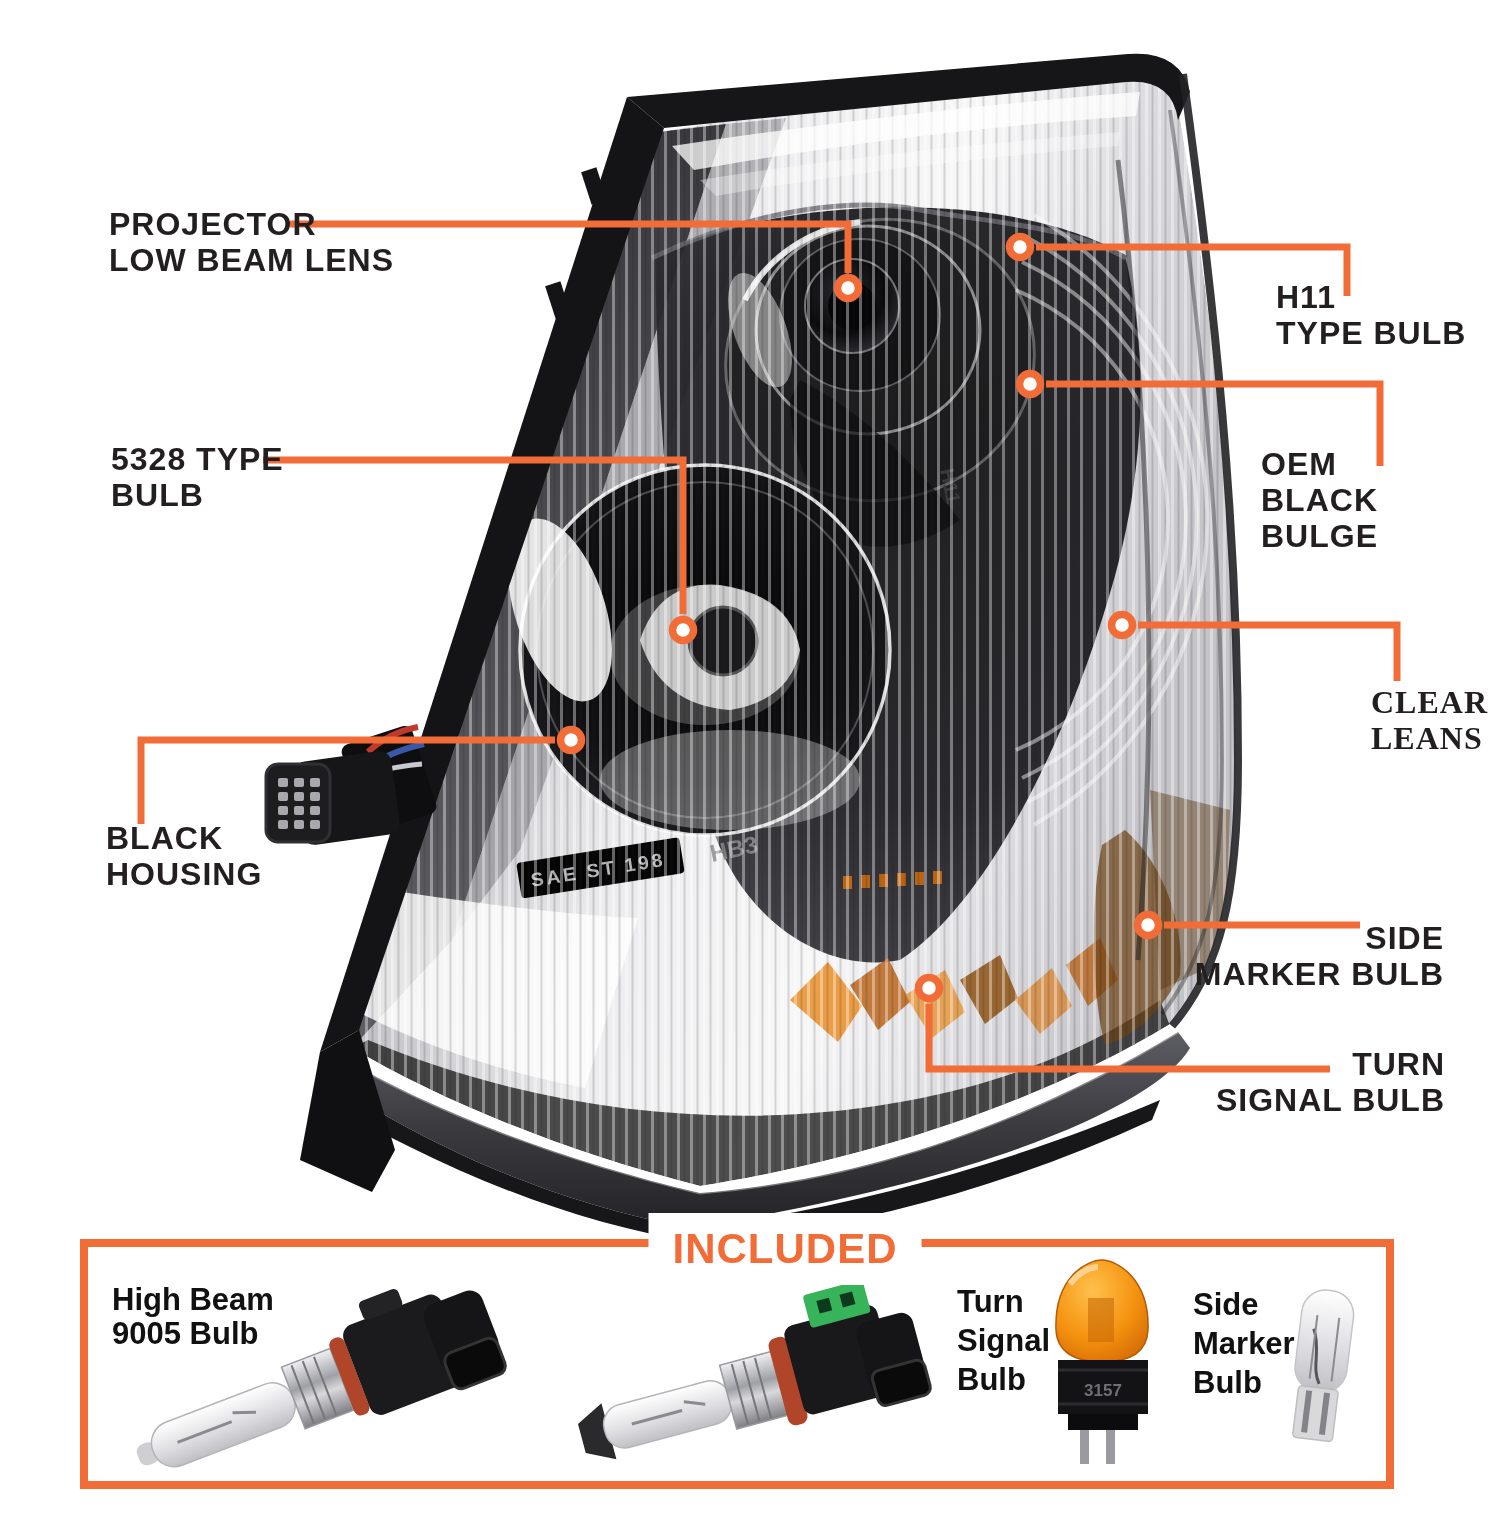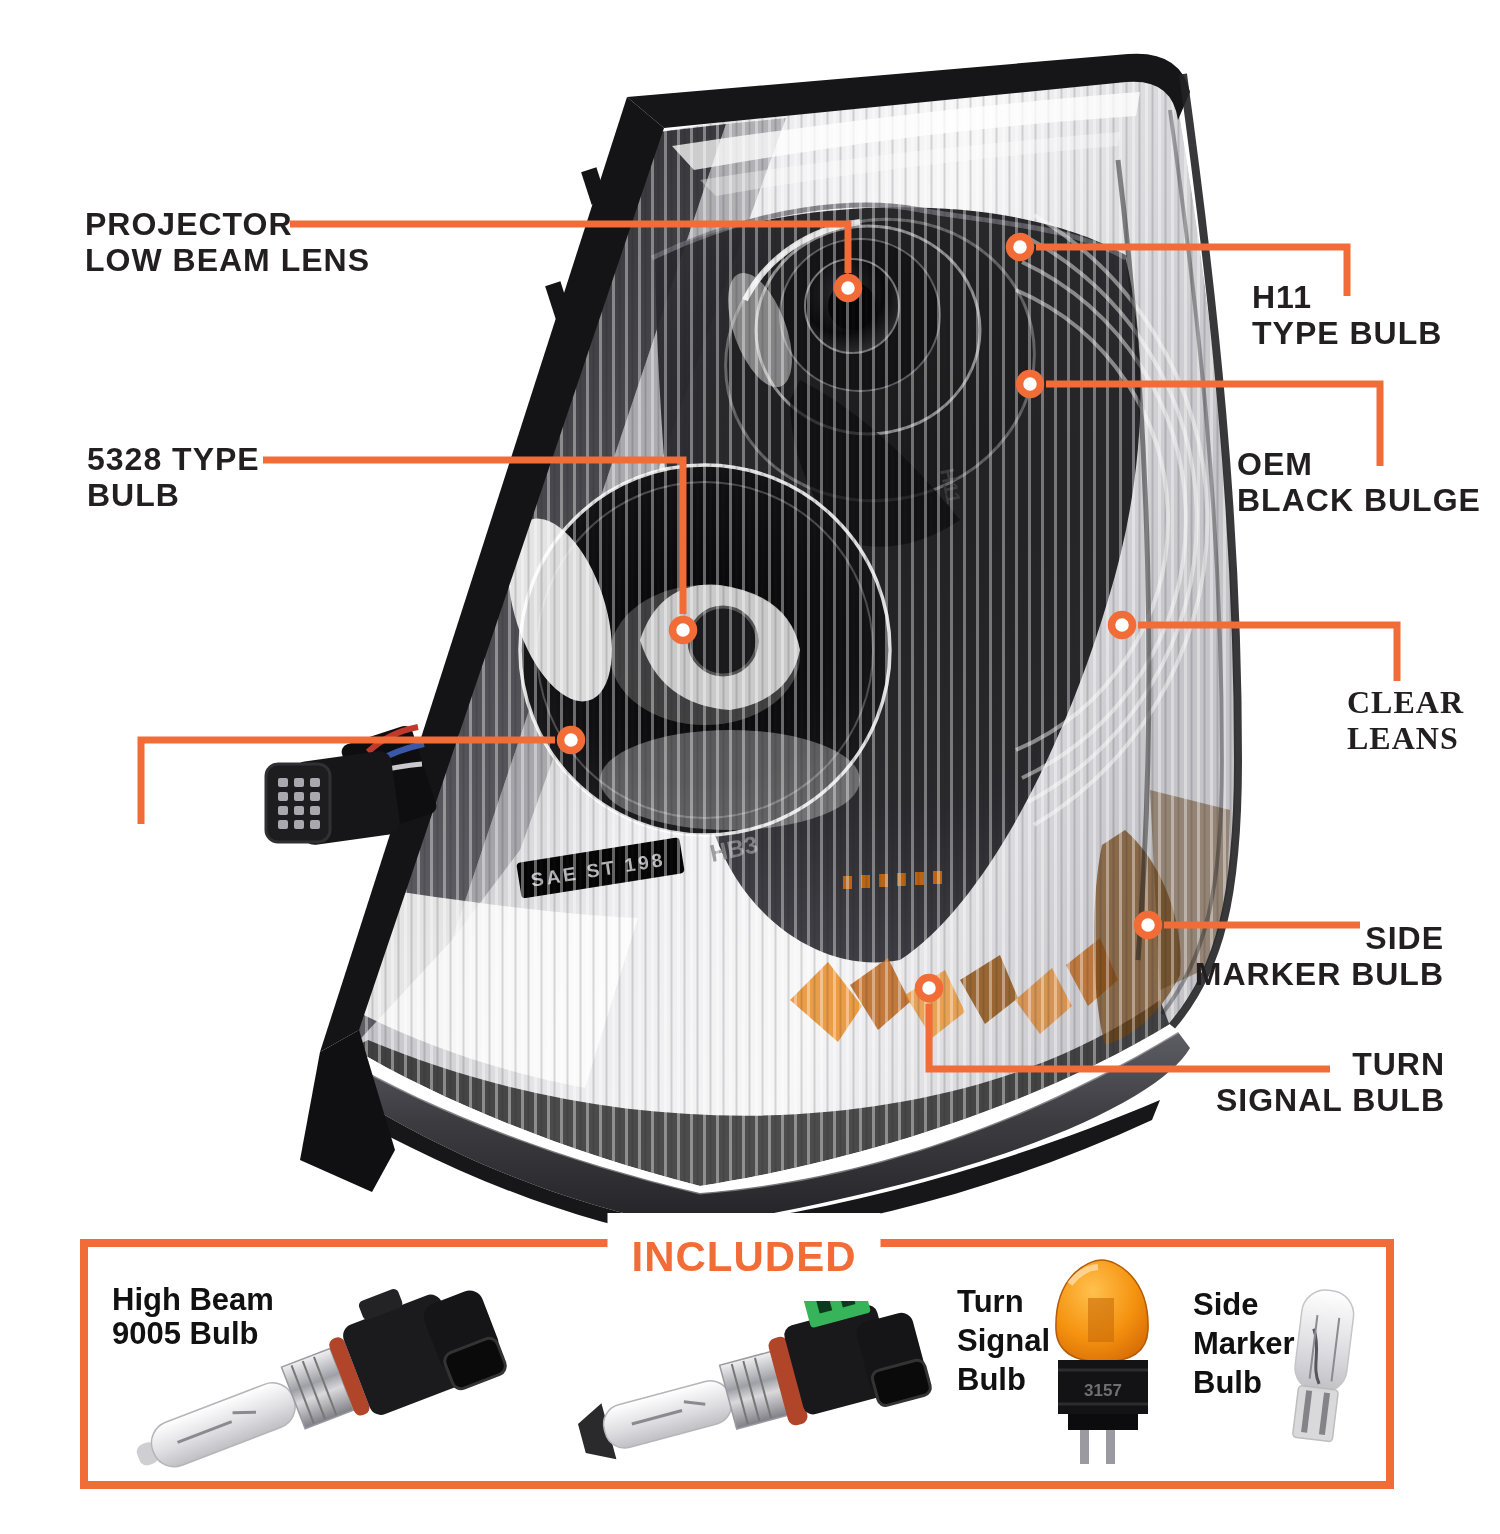--- a/index.html
+++ b/index.html
@@ -8,32 +8,32 @@
     --inc-label:#111111;
   }
   html,body{margin:0;padding:0;background:#fff;}
   .canvas{
     position:relative;width:1500px;height:1534px;background:#fff;
     font-family:"Liberation Sans", sans-serif;overflow:hidden;
   }
   .art{position:absolute;left:0;top:0;width:1500px;height:1534px;}
   .co{
     position:absolute;font-weight:bold;font-size:32px;line-height:36px;
-    letter-spacing:1px;color:var(--label);white-space:pre-line;
+    letter-spacing:1px;color:var(--label);white-space:pre-line;margin-left:24px;
   }
   .co.right{text-align:right;}
   .ldr{stroke:var(--accent);stroke-width:7;fill:none;}
   .mk{fill:#ffffff;stroke:var(--accent);stroke-width:7.5;}
   .inc-box{
     position:absolute;left:80px;top:1239px;width:1298px;height:234px;
     border:8px solid var(--accent);background:transparent;
   }
   .inc-title{
-    position:absolute;left:656px;top:-34px;transform:translateX(-50%);
-    background:#ffffff;padding:16px 24px;color:var(--accent);
+    position:absolute;left:697px;top:-34px;transform:translateX(-50%);
+    background:#ffffff;padding:8px 24px;color:var(--accent);
     font-weight:bold;font-size:42px;line-height:56px;letter-spacing:1px;white-space:nowrap;
   }
   .inc-label{
     position:absolute;font-weight:bold;color:var(--inc-label);
     font-size:31px;white-space:pre-line;
   }
   .lh34{line-height:34px;margin-top:15px;} .lh39{line-height:39px;}
   .lbl-hb{left:112px;top:1268px;}
   .lbl-lb{left:536px;top:1276px;}
   .lbl-ts{left:957px;top:1282px;}
@@ -288,20 +288,22 @@
         <rect x="1310" y="1392" width="6" height="42" fill="#4a4a50" opacity="0.6"></rect>
         <rect x="1328" y="1392" width="6" height="42" fill="#4a4a50" opacity="0.6"></rect>
       </g>
     </g>
   </svg>
 
   <div class="co" style="left:85px;top:206px;">PROJECTOR
 LOW BEAM LENS</div>
   <div class="co" style="left:87px;top:441px;">5328 TYPE
 BULB</div>
+  <div class="co" style="left:82px;top:820px;">BLACK
+HOUSING</div>
   <div class="co" style="left:1252px;top:279px;">H11
 TYPE BULB</div>
   <div class="co" style="left:1237px;top:446px;">OEM
 BLACK BULGE</div>
   <div class="co" style="left:1347px;top:684px;font-family:Liberation Serif, serif;">CLEAR
 LEANS</div>
   <div class="co right" style="right:56px;top:920px;">SIDE
 MARKER BULB</div>
   <div class="co right" style="right:55px;top:1046px;">TURN
 SIGNAL BULB</div>

